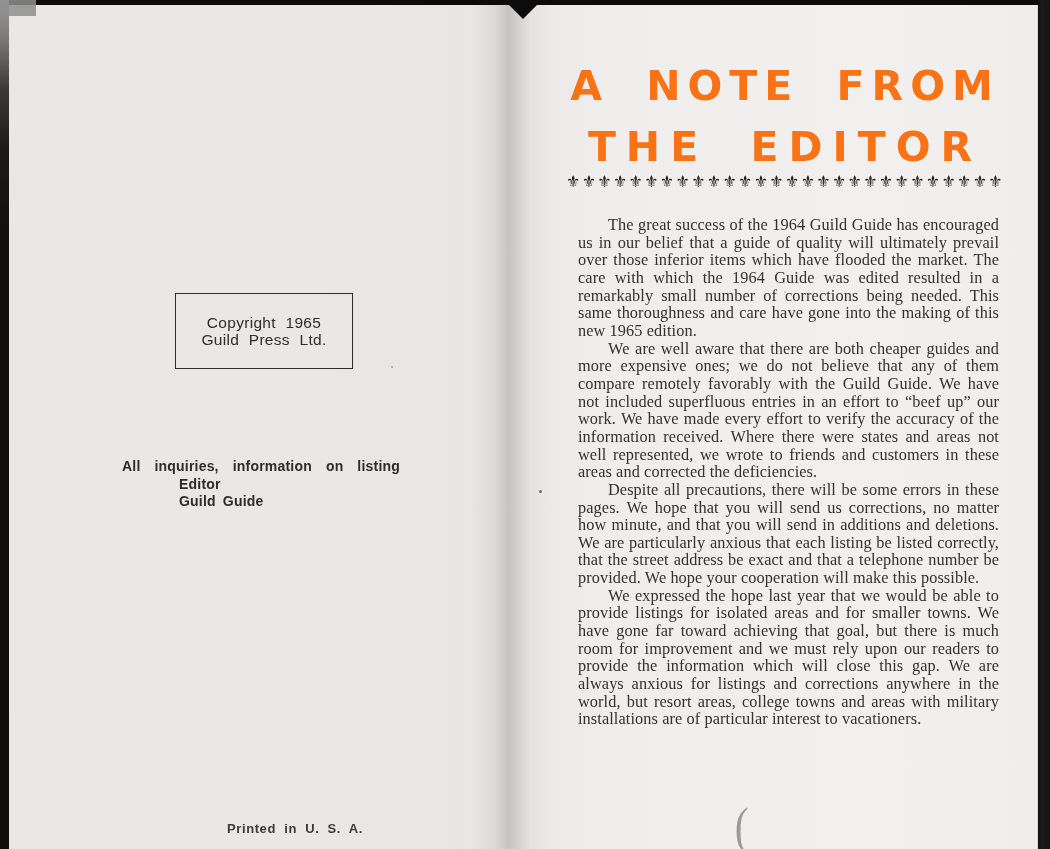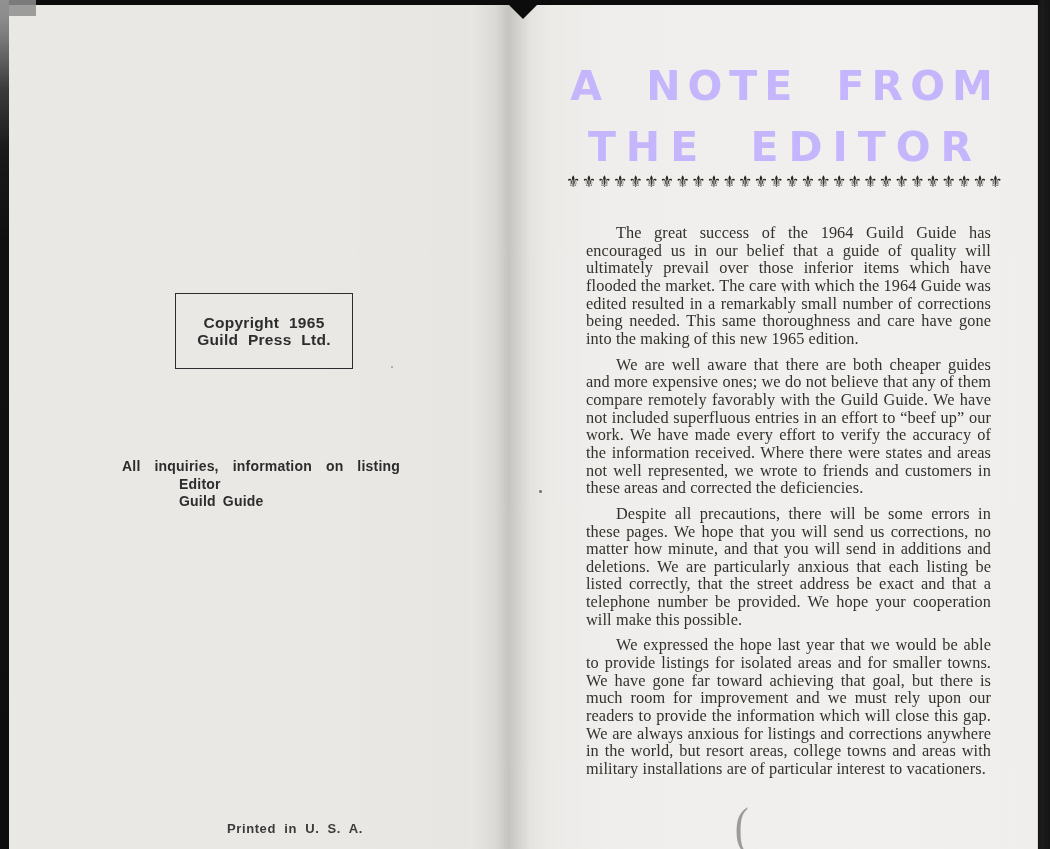--- a/index.html
+++ b/index.html
@@ -33,44 +33,44 @@
   .spine-notch{
     position:absolute;left:508px;top:4px;width:0;height:0;
     border-left:15px solid transparent;border-right:15px solid transparent;
     border-top:15px solid #0c0c0c;
   }
 
   
   .note-title{
     position:absolute;left:545px;width:480px;text-align:center;
     font-family:"DejaVu Sans","Liberation Sans",sans-serif;
-    font-weight:900;color:#c4b5fd;font-size:41px;line-height:1;
+    font-weight:900;color:#f97316;font-size:41px;line-height:1;
     white-space:nowrap;
   }
   .note-title.l1{top:66px;letter-spacing:7px;word-spacing:16px;}
   .note-title.l2{top:127px;letter-spacing:10px;word-spacing:18px;}
   .ornament-row{
     position:absolute;left:545px;top:172px;width:480px;text-align:center;
     font-family:"DejaVu Sans",sans-serif;font-size:16px;letter-spacing:1.3px;
     color:#27251f;white-space:nowrap;
   }
   .note-body{
     position:absolute;left:578px;top:216px;width:421px;
     font-family:"Liberation Serif","DejaVu Serif",serif;
     font-size:16.3px;line-height:17.65px;color:#34312c;
     text-align:justify;letter-spacing:.1px;
   }
-  .note-body p{margin:8px;text-indent:30px;}
+  .note-body p{margin:0;text-indent:30px;}
 
   
   .copyright-box{
     position:absolute;left:175px;top:293px;width:178px;height:76px;
     border:1.5px solid #2c2c2c;box-sizing:border-box;
     display:flex;flex-direction:column;justify-content:center;align-items:center;
-    font-weight:bold;font-size:15.5px;line-height:17.5px;color:#2d2d2d;
+    font-weight:normal;font-size:15.5px;line-height:17.5px;color:#2d2d2d;
     letter-spacing:.3px;word-spacing:5px;text-align:center;
   }
   .address-note{
     position:absolute;left:122px;top:458px;width:278px;
     font-weight:bold;font-size:14px;line-height:17.5px;color:#2c2c2c;
     letter-spacing:.2px;word-spacing:3px;
   }
   .address-note .just{text-align:justify;text-align-last:justify;}
   .address-note .ind{padding-left:57px;}
   .printed-note{

